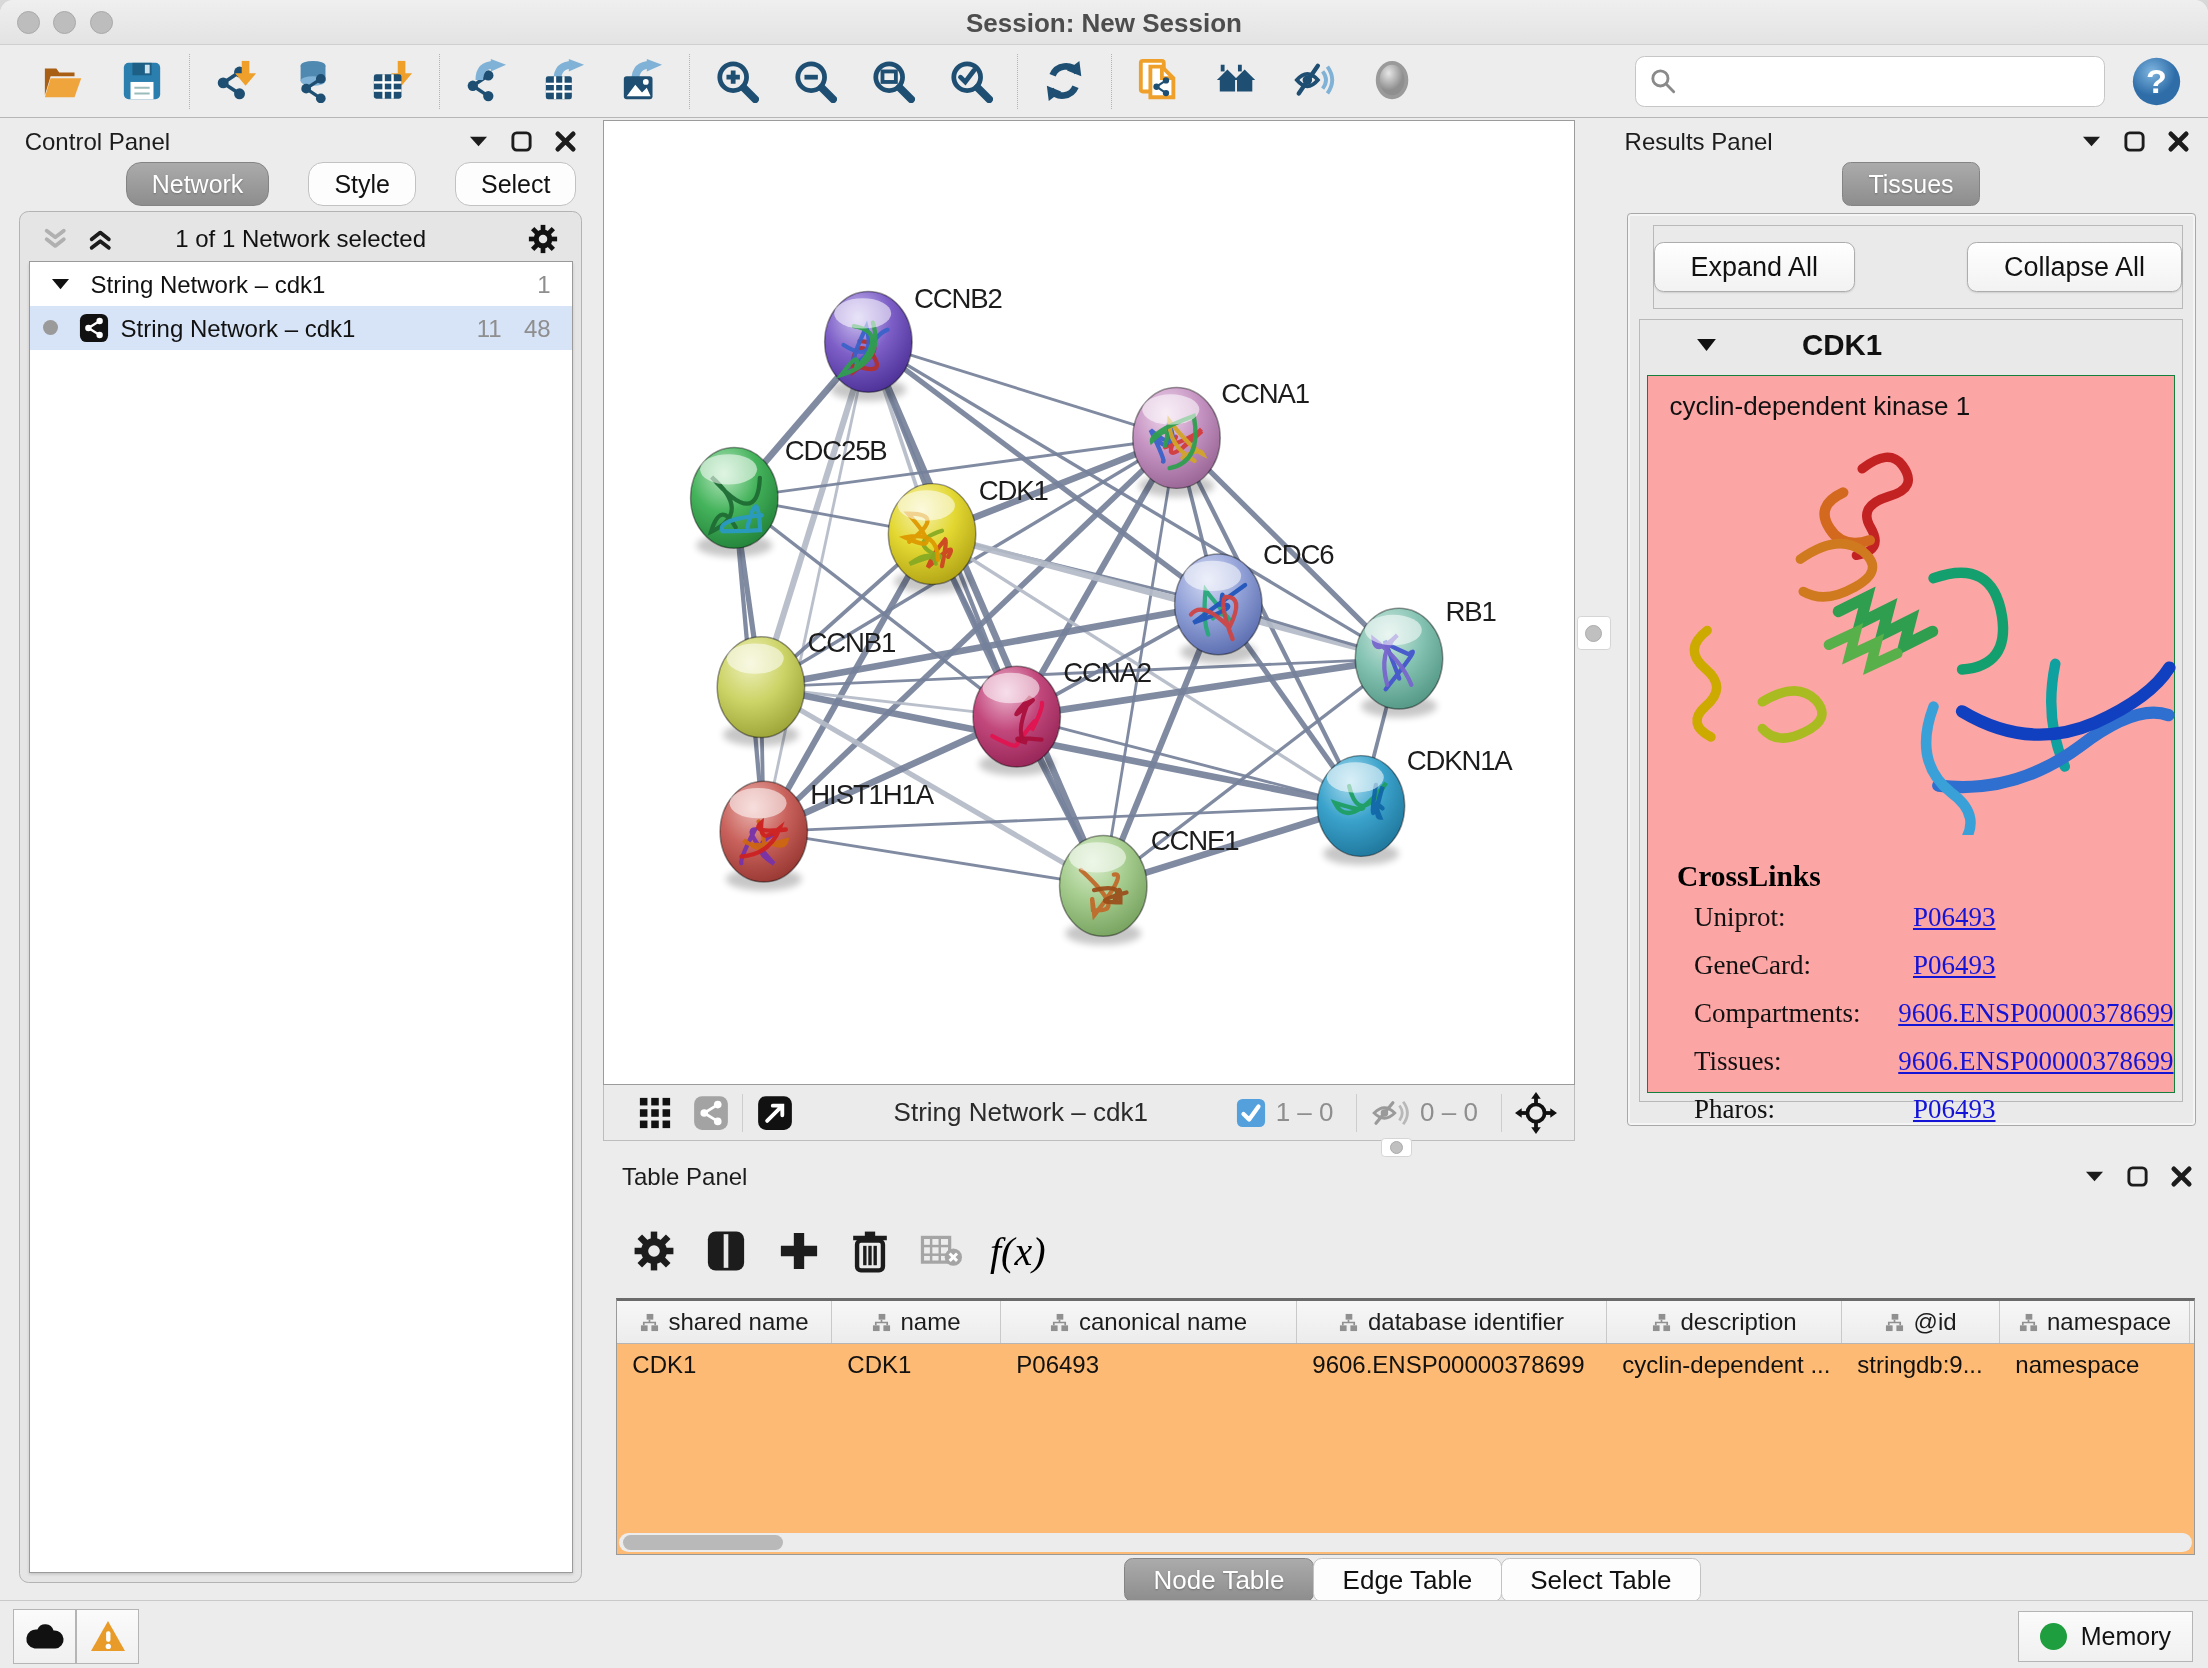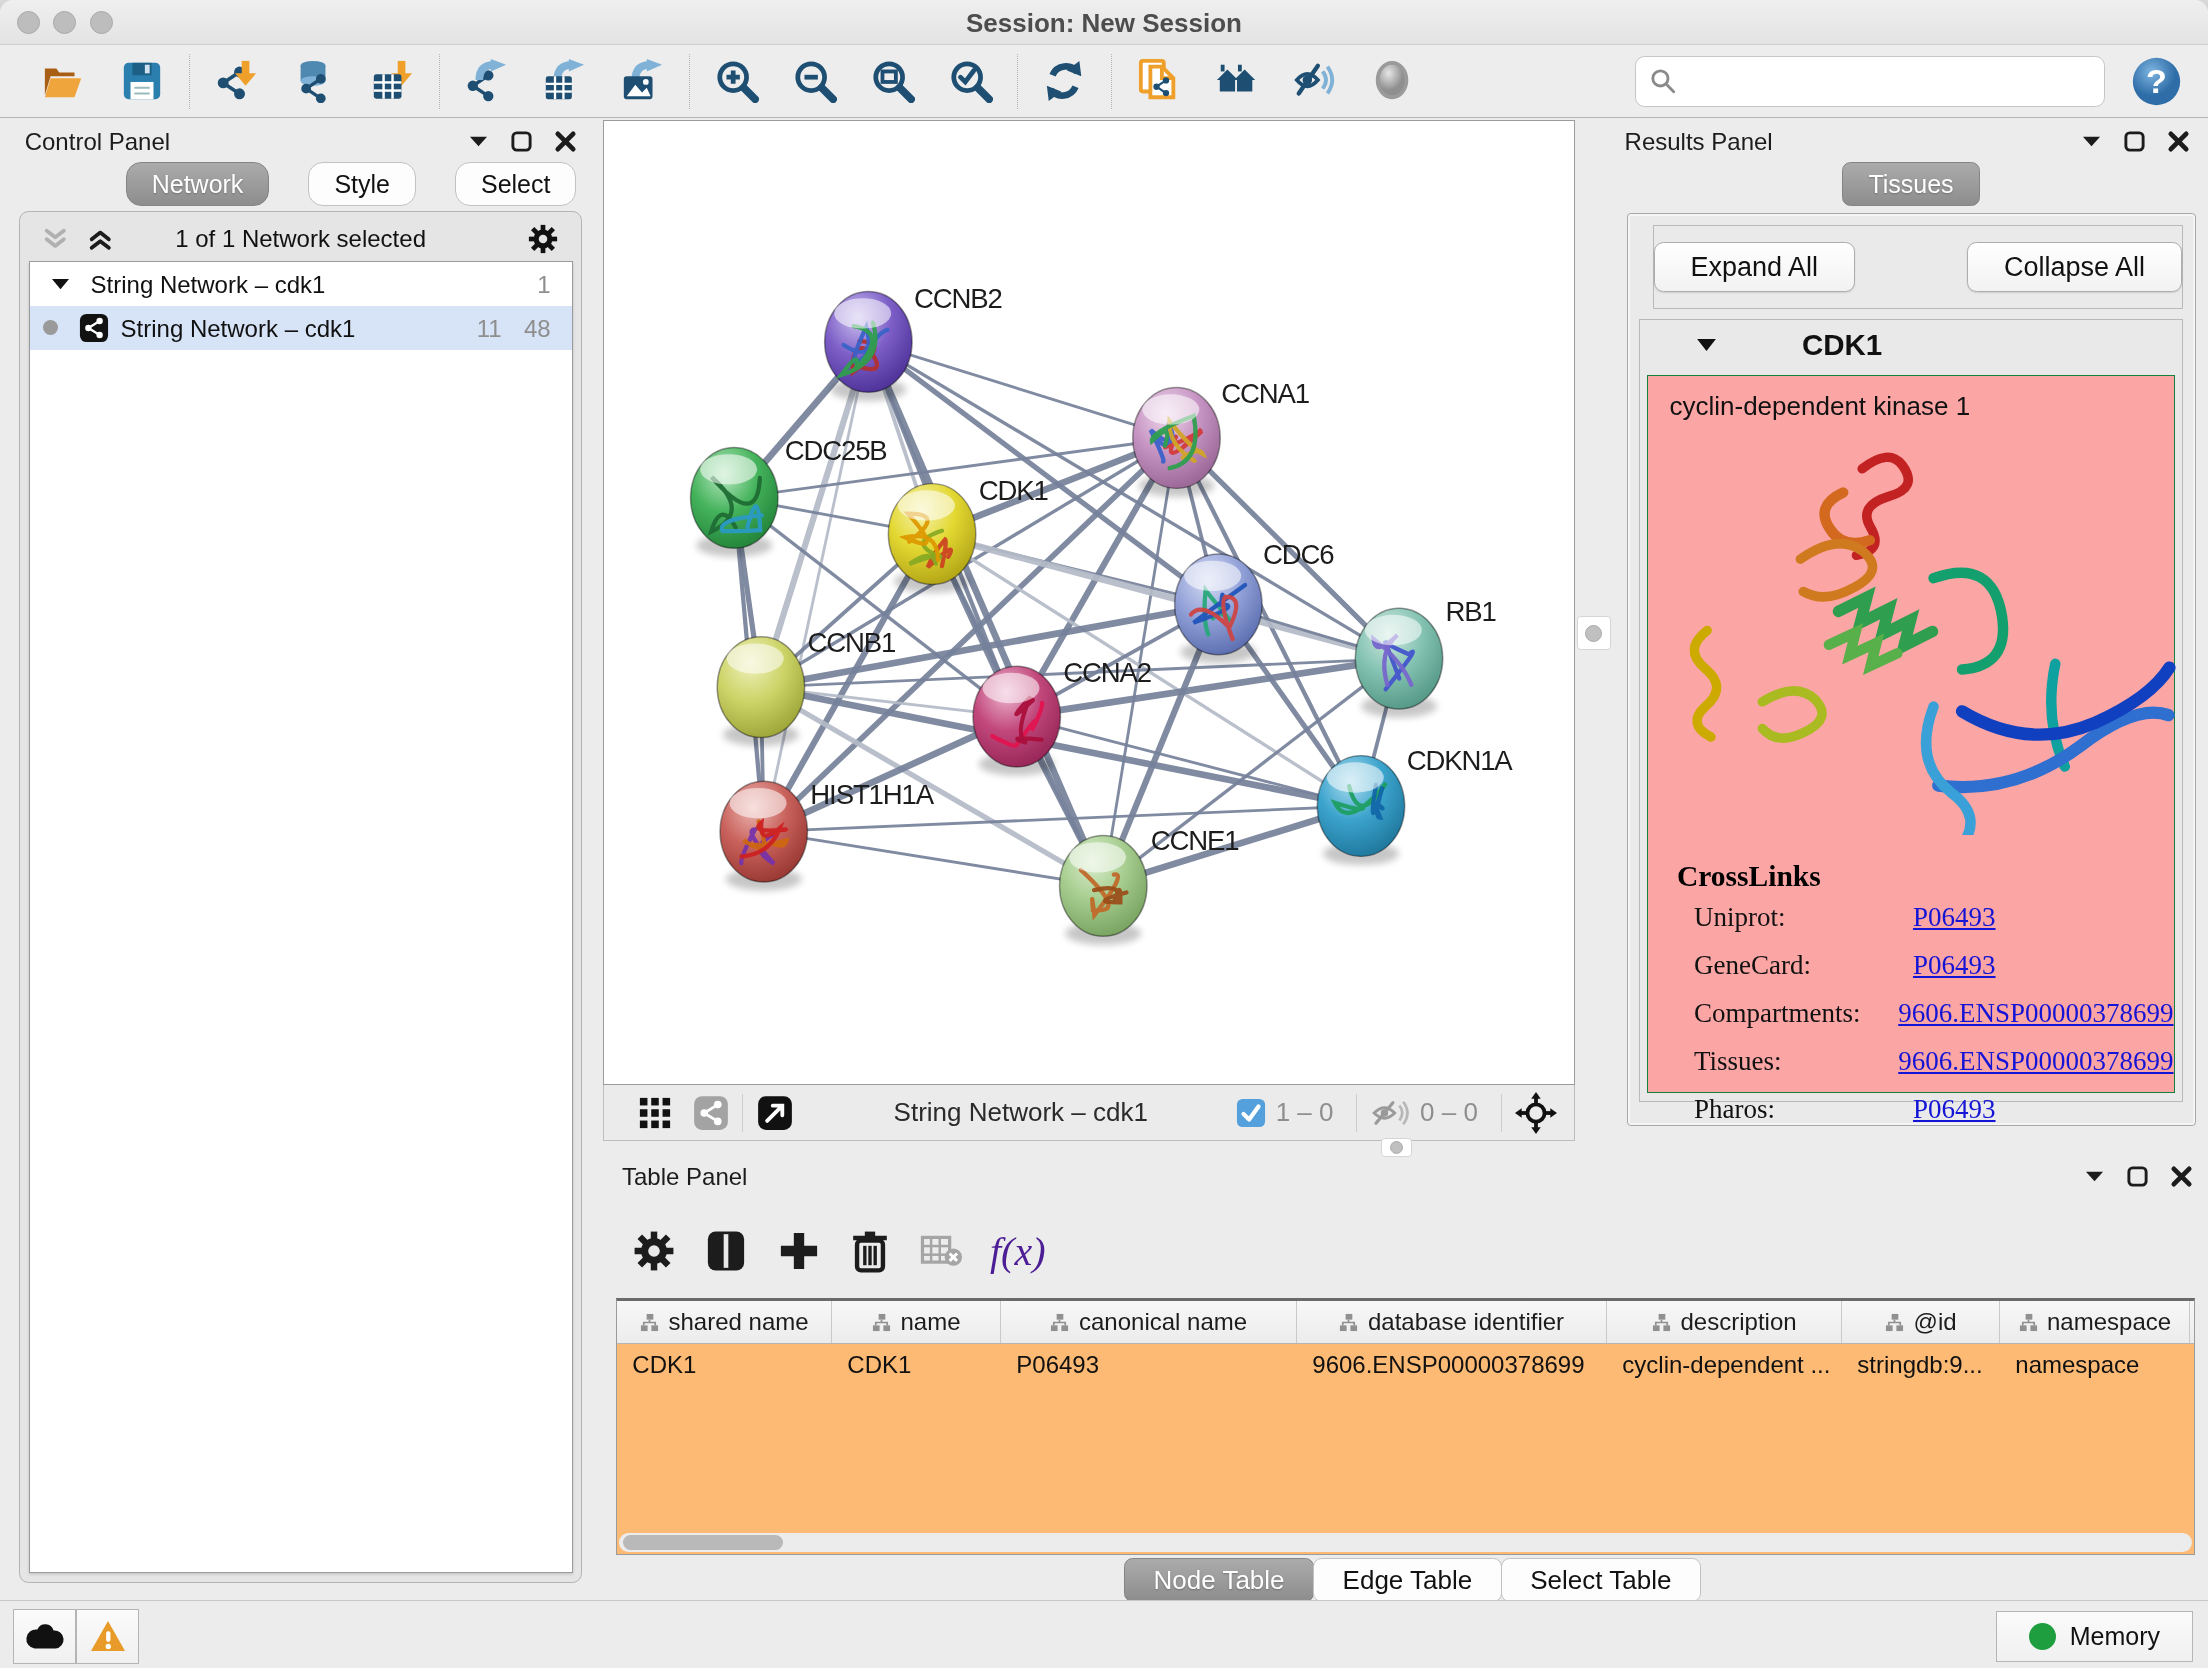--- a/index.html
+++ b/index.html
@@ -68,38 +68,38 @@
   .sec-inner{position:absolute;left:7.6px;right:7.6px;top:55px;bottom:7.6px;border:1px solid #15803d;background:#fca5a5;}
   .sec-desc{padding:15px 0 0 21px;font-size:26px;color:#111;}
   .xl{margin:25px 0 0 28.5px;font-family:"Liberation Serif","DejaVu Serif",serif;}
   .xl h3{font-size:29.5px;margin:0 0 9.5px 0;color:#000;}
   .xl .row{display:flex;margin:0 0 17px 17px;font-size:27px;}
   .xl .lbl{width:219px;color:#111;}
   .xl .val{color:#1414d6;text-decoration:underline;}
   
   .tpanel{position:absolute;left:603px;top:1155px;width:1605px;height:443px;}
   .tp-tools{position:absolute;left:28.5px;top:53px;height:86px;display:flex;align-items:center;gap:28.5px;}
-  .fx{font-family:"Liberation Serif","DejaVu Serif",serif;font-style:italic;font-size:40px;color:#4c1d95;}
+  .fx{font-family:"Liberation Serif","DejaVu Serif",serif;font-style:italic;font-size:40px;color:#000000;}
   .tbox{position:absolute;left:13.3px;right:13.3px;top:143px;height:253px;background:#fdba74;
     border:1px solid #9a9a9a;border-top:3.8px solid #6a6a6a;}
   .thead{display:flex;height:42px;background:linear-gradient(#f7f7f7,#ececec);border-bottom:1px solid #b5b5b5;}
   .th{display:flex;align-items:center;justify-content:center;gap:9.5px;font-size:24px;color:#1c1c1c;
     border-right:1px solid #c9c9c9;box-sizing:border-box;overflow:hidden;white-space:nowrap;}
   .trowd{display:flex;height:42px;}
   .td{font-size:24px;color:#111;padding:6.7px 0 0 15px;box-sizing:border-box;overflow:hidden;white-space:nowrap;}
   .hscroll{position:absolute;left:1.9px;right:1.9px;bottom:1.9px;height:19px;background:#ececec;border-radius:9.5px;}
   .hscroll i{position:absolute;left:3.8px;top:1.9px;width:160px;height:15px;background:#b9b9b9;border-radius:7.6px;}
   .tp-tabs{position:absolute;left:521px;top:403px;display:flex;}
   .tp-tabs .gtab{border-radius:8.6px;margin-right:-1px;padding:5.7px 28.5px;font-size:26px;}
   
   .statusbar{position:absolute;left:0;top:1600px;width:100%;height:68px;background:#ececec;border-top:1.9px solid #c9c9c9;}
   .sq-btn{position:absolute;top:7.6px;width:61px;height:53px;background:linear-gradient(#fbfbfb,#f0f0f0);
     border:1.9px solid #b5b5b5;display:flex;align-items:center;justify-content:center;}
   .mem-btn{position:absolute;right:15px;top:9.5px;height:49px;background:linear-gradient(#fbfbfb,#f0f0f0);
-    border:1.9px solid #b5b5b5;display:flex;align-items:center;gap:13.3px;padding:0 32px;font-size:25px;color:#111;}
+    border:1.9px solid #b5b5b5;display:flex;align-items:center;gap:13.3px;padding:0 21px;font-size:25px;color:#111;}
   .mem-dot{width:27px;height:27px;border-radius:50%;}
   svg{display:block;}
   text{font-family:"Liberation Sans","DejaVu Sans",sans-serif;}
 </style>
 </head>
 <body>
 
 <div class="window">
 
   <div class="titlebar">

